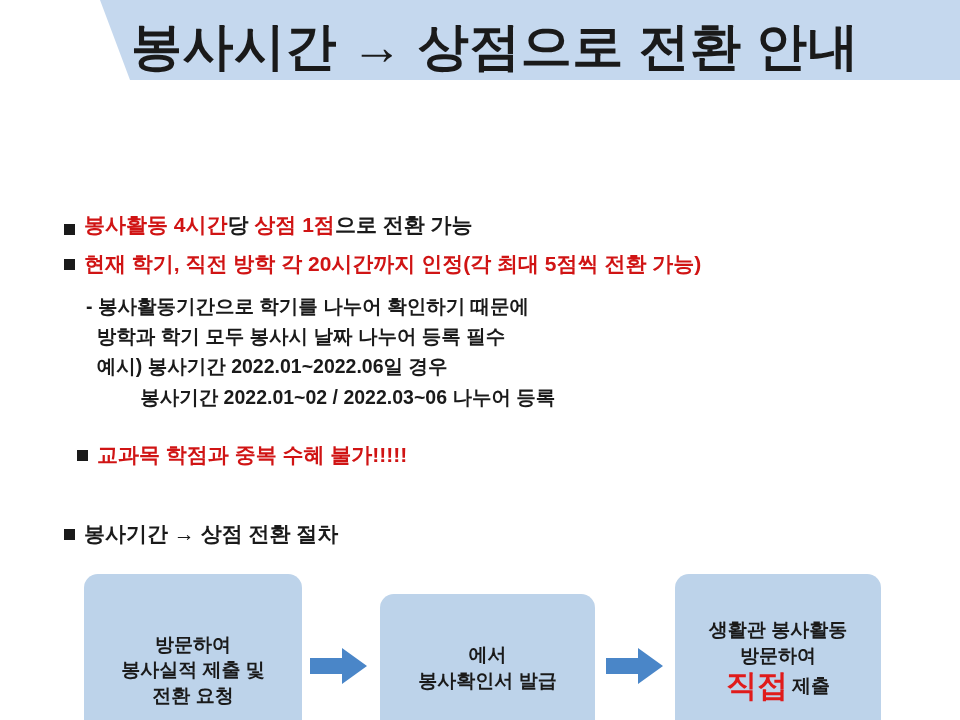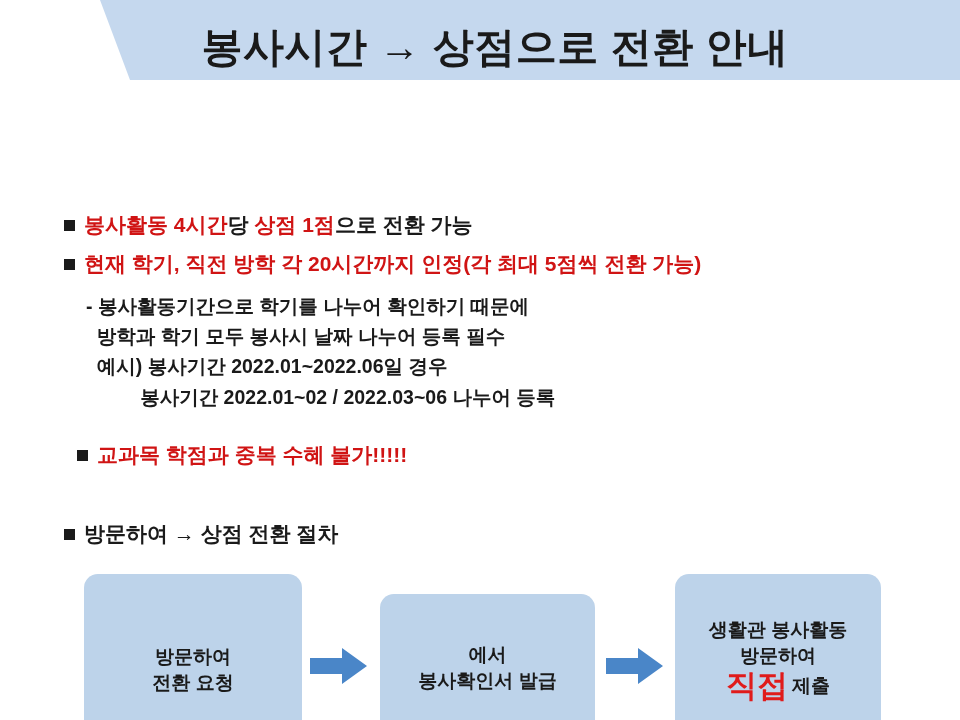--- a/index.html
+++ b/index.html
@@ -42,21 +42,21 @@
     background: #ffffff;
   }
   .header-title {
     position: absolute;
     left: 0; top: 0;
     width: 960px;
     height: 95px;
     display: flex;
     align-items: center;
     justify-content: center;
-    font-size: 41px;
+    font-size: 51px;
     font-weight: bold;
     color: #1a1a1a;
     letter-spacing: 0.5px;
     padding-left: 30px;
   }
 
   
   .content {
     position: relative;
     padding: 0;
@@ -73,21 +73,21 @@
     flex: 0 0 auto;
     width: 11px;
     height: 11px;
     background: #1a1a1a;
     margin-right: 9px;
     margin-top: 8px;
   }
   .red { color: #d01414; }
   .black { color: #1a1a1a; }
 
-  .b1 { position: absolute; left: 64px; top: 128px; }
+  .b1 { position: absolute; left: 64px; top: 128px; align-items: center; }
   .b2 { position: absolute; left: 64px; top: 167px; }
   .b3 { position: absolute; left: 77px; top: 358px; justify-content: flex-end; }
   .b4 { position: absolute; left: 64px; top: 437px; }
 
   .sub-block {
     position: absolute;
     left: 86px;
     top: 207px;
     font-size: 19.5px;
     font-weight: bold;
@@ -177,27 +177,28 @@
   예시) 봉사기간 2022.01~2022.06일 경우
           봉사기간 2022.01~02 / 2022.03~06 나누어 등록</div>
 
   <div class="bullet-line b3">
     <span class="bullet-square"></span>
     <span class="red">교과목 학점과 중복 수혜 불가!!!!!</span>
   </div>
 
   <div class="bullet-line b4">
     <span class="bullet-square"></span>
-    <span class="black">방문하여 → 상점 전환 절차</span>
+    <span class="black">봉사기간 → 상점 전환 절차</span>
   </div>
 
   <div class="flow">
 
     <div class="flow-box box1">
       <div>방문하여</div>
+      <div>봉사실적 제출 및</div>
       <div>전환 요청</div>
     </div>
 
     <div class="arrow a1">
       <svg width="58" height="40" viewBox="0 0 58 40" xmlns="http://www.w3.org/2000/svg" aria-hidden="true">
         <polygon points="0,12 32,12 32,2 57,20 32,38 32,28 0,28" fill="#4a86c8"></polygon>
       </svg>
     </div>
 
     <div class="flow-box box2">

